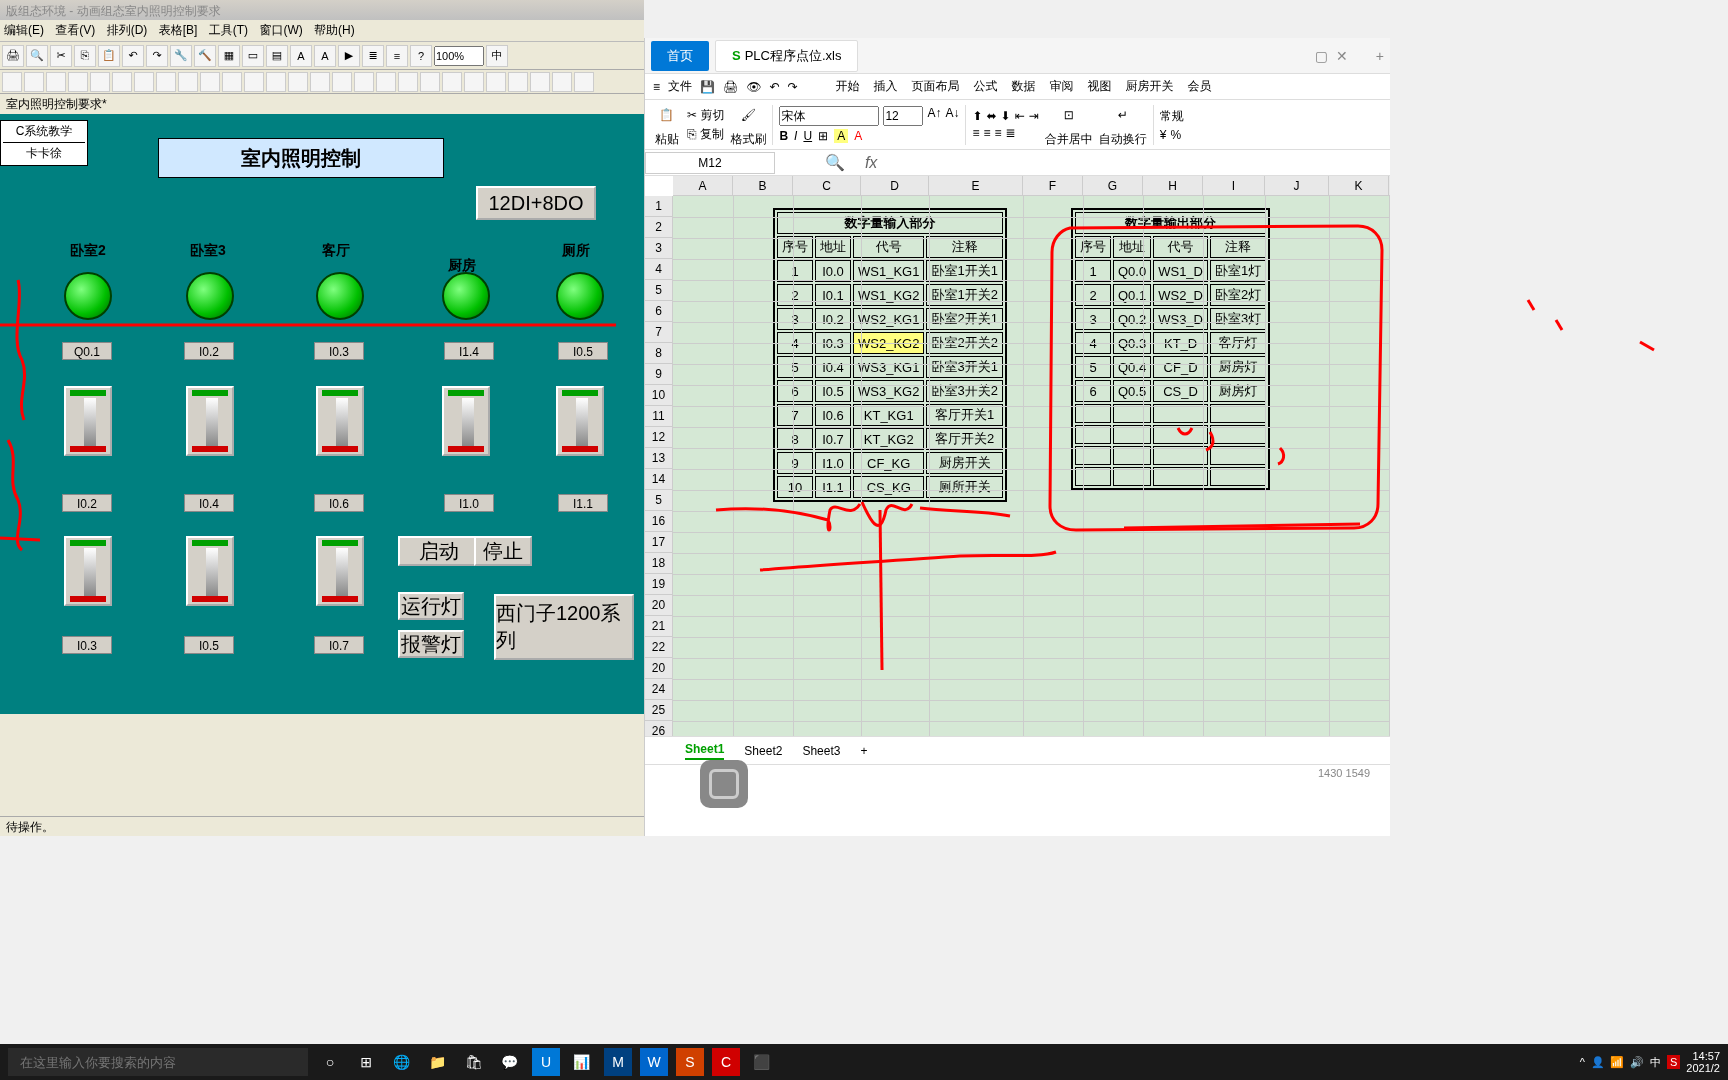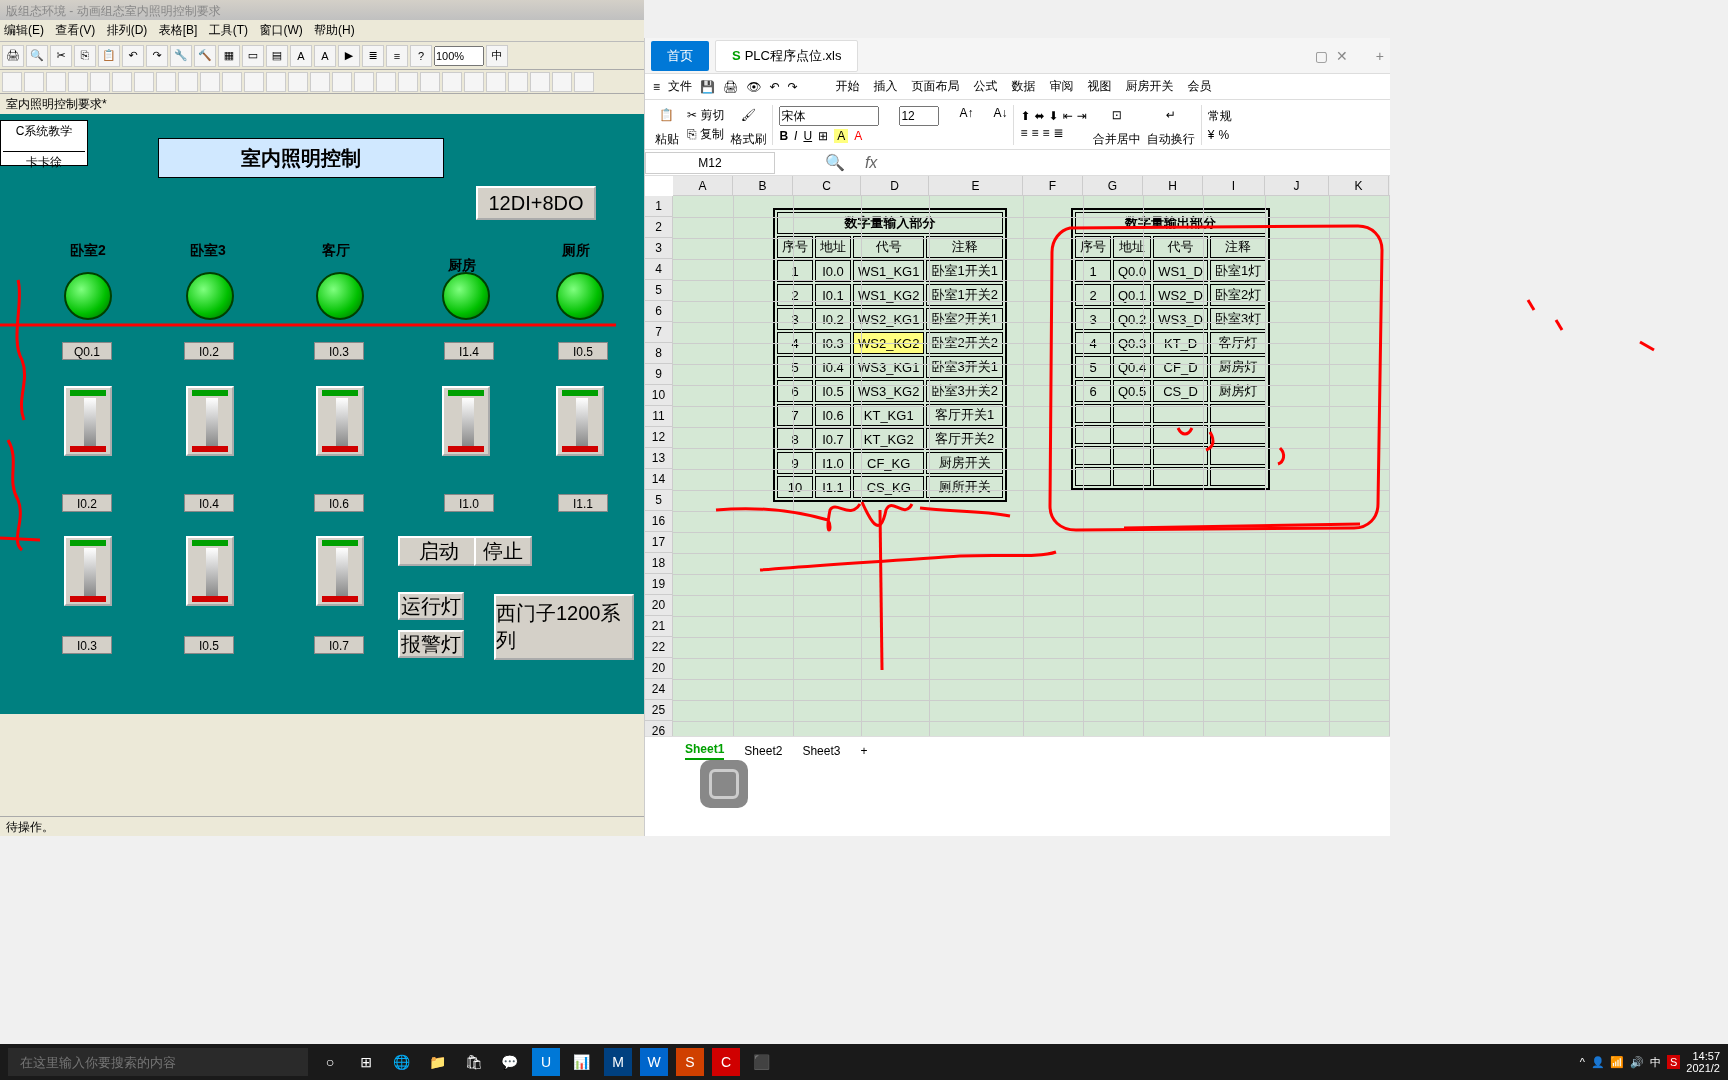--- a/index.html
+++ b/index.html
@@ -128,21 +128,21 @@
         <div class="tb"></div>
         <div class="tb"></div>
         <div class="tb"></div>
         <div class="tb"></div>
         <div class="tb"></div>
     </div>
     <div class="mcgs-doc-tab">室内照明控制要求*</div>
     <div class="mcgs-canvas">
       <div class="logo-box">
         <div>C系统教学</div>
-        <div style="border-top:1px solid #000;margin-top:11px;padding-top:2px">卡卡徐</div>
+        <div style="border-top:1px solid #000;margin-top:2px;padding-top:2px">卡卡徐</div>
       </div>
       <div class="title-box">室内照明控制</div>
       <div class="gray-btn" style="left:476px;top:72px;width:120px;height:34px">12DI+8DO</div>
 
       <div class="room-lbl" style="left:70px;top:128px">卧室2</div>
       <div class="room-lbl" style="left:190px;top:128px">卧室3</div>
       <div class="room-lbl" style="left:322px;top:128px">客厅</div>
       <div class="room-lbl" style="left:448px;top:143px">厨房</div>
       <div class="room-lbl" style="left:562px;top:128px">厕所</div>
 
@@ -242,21 +242,21 @@
       <div style="display:flex;flex-direction:column;gap:2px">
         <div><span>✂</span> <span>剪切</span></div>
         <div><span>⎘</span> <span>复制</span></div>
       </div>
       <div class="ribbon-sect">
         <div class="ribbon-btn">🖌</div>
         <span>格式刷</span>
       </div>
       <div style="border-left:1px solid #ddd;height:40px"></div>
       <div style="display:flex;flex-direction:column;gap:3px">
-        <div style="display:flex;gap:20px">
+        <div style="display:flex;gap:4px">
           <input style="width: 100px; height: 20px; font-size: 12px;" value="宋体">
           <input style="width: 40px; height: 20px; font-size: 12px;" value="12">
           <span>A↑</span>
           <span>A↓</span>
         </div>
         <div style="display:flex;gap:6px">
           <b>B</b>
           <i>I</i>
           <u>U</u>
           <span>⊞</span>
@@ -537,20 +537,21 @@
             <div class="grid-line-h" style="top: 525px;"></div>
           </div>
       </div>
     </div>
     <div class="wps-sheets">
       <span class="active">Sheet1</span>
       <span>Sheet2</span>
       <span>Sheet3</span>
       <span>+</span>
     </div>
+    <div class="wps-status">1430   1549</div>
   </div>
 
   <div class="gray-square"></div>
 
   <svg class="anno" width="1728" height="1080">
     <g stroke="#ff0000" stroke-width="3" fill="none">
 
       <line x1="0" y1="325" x2="616" y2="325"></line>
 
       <path d="M 18 280 C 24 300 10 340 22 360 C 30 380 16 400 24 420"></path>

